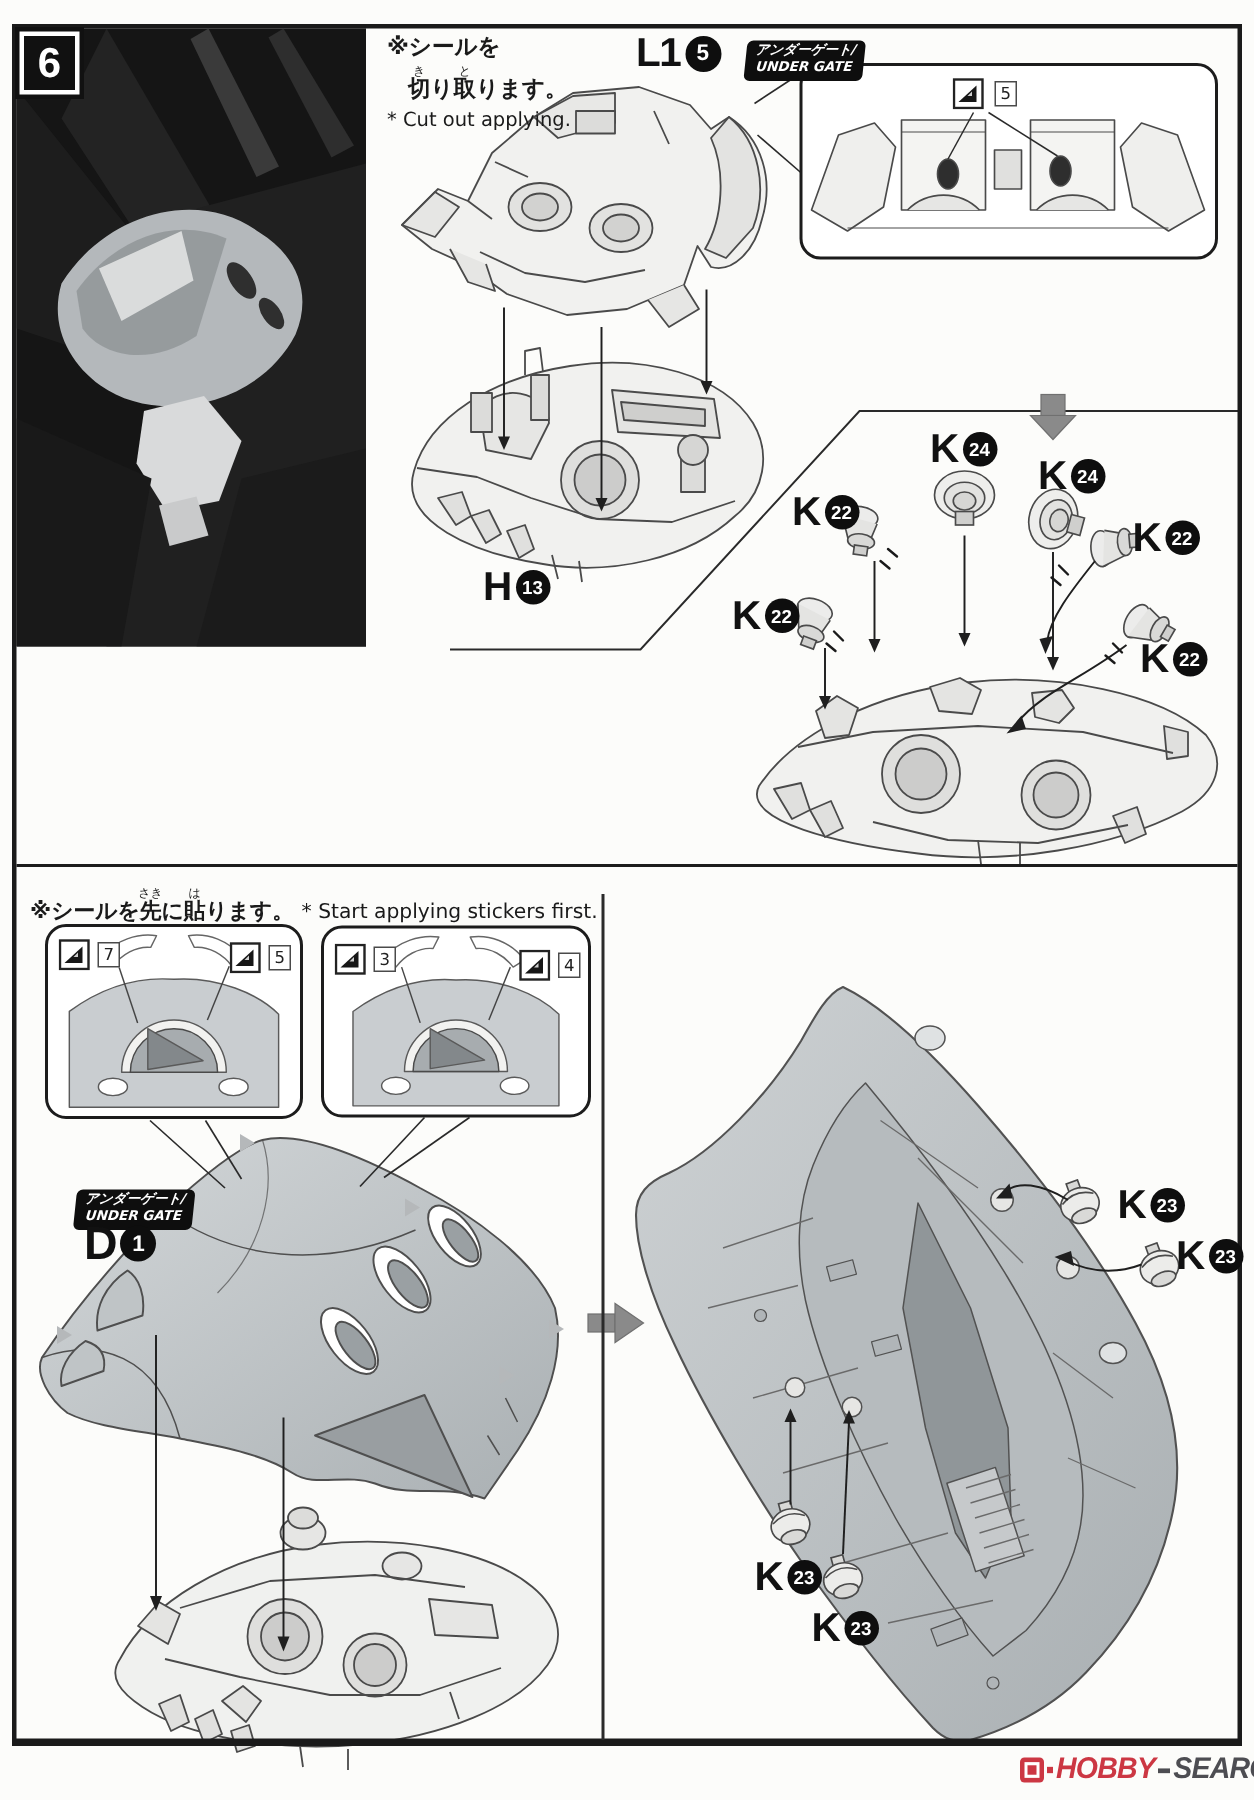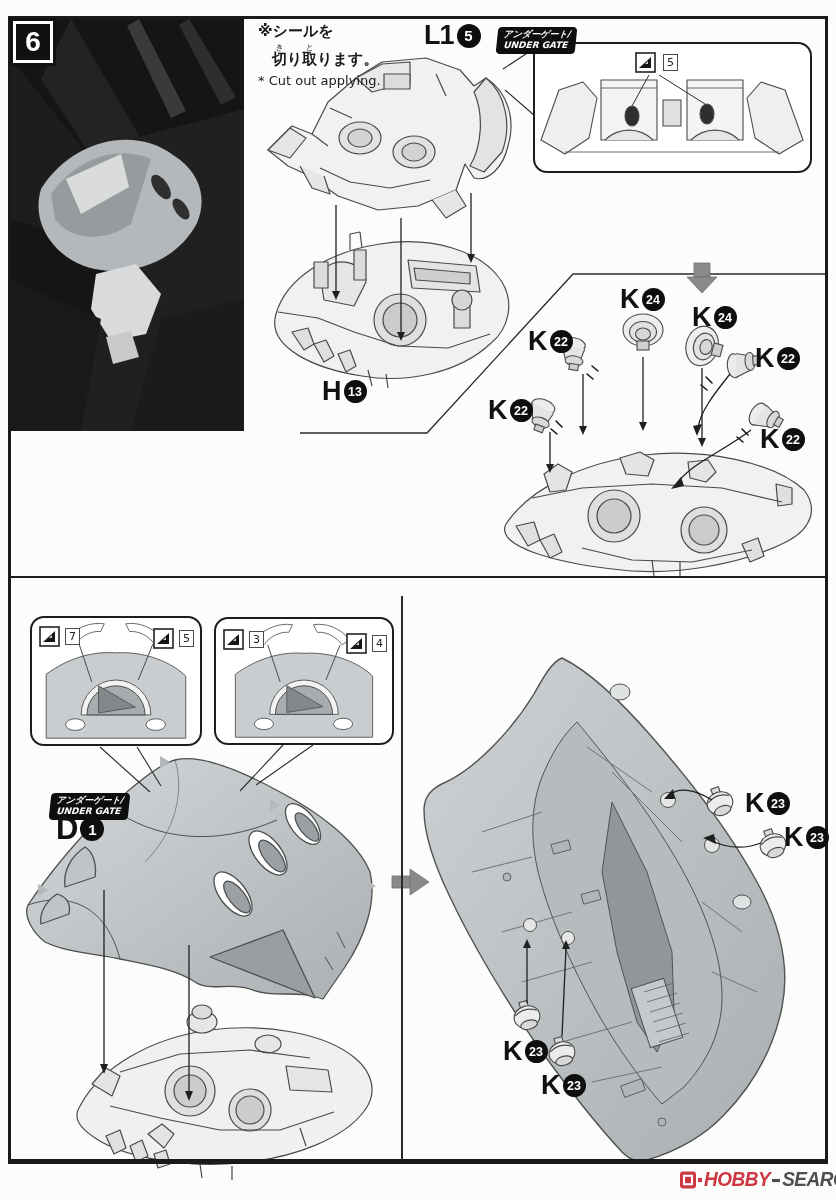--- a/index.html
+++ b/index.html
@@ -538,20 +538,24 @@
   </div>
   <div class="abs plabel" style="left:620px;top:284px">
     <span>K</span>
       <span class="cnum">24</span>
   </div>
   <div class="abs plabel" style="left:692px;top:302px">
     <span>K</span>
       <span class="cnum">24</span>
   </div>
 
+  <div class="abs sticknote">
+    <span>※シールを</span><ruby><span>先</span><rt>さき</rt></ruby><span>に</span><ruby><span>貼</span><rt>は</rt></ruby><span>ります。</span>
+    <span class="en">* Start applying stickers first.</span>
+  </div>
 
   <div class="abs ug" style="left:50px;top:793px">
     <span>アンダーゲート/</span><br><span>UNDER GATE</span>
   </div>
   <div class="abs plabel big" style="left:56px;top:811px">
     <span>D</span>
       <span class="cnum one">1</span>
   </div>
 
   <div class="abs plabel" style="left:745px;top:788px">

